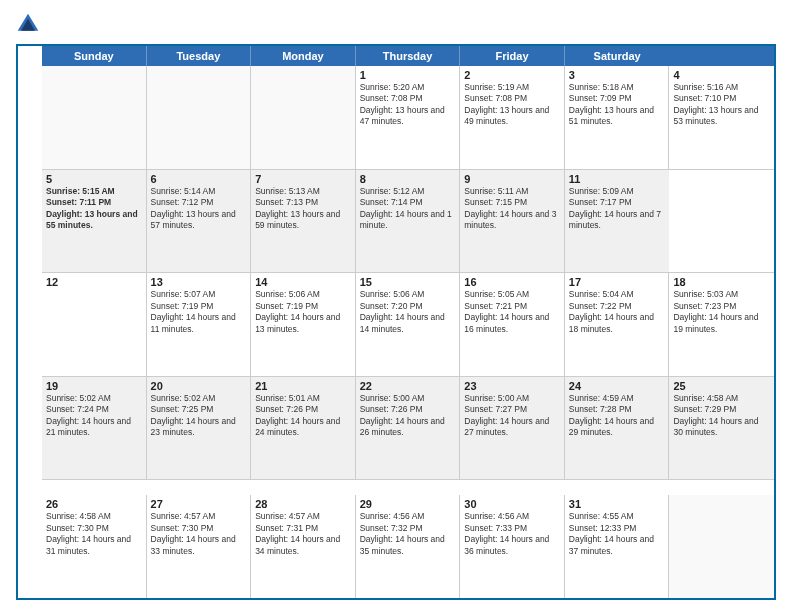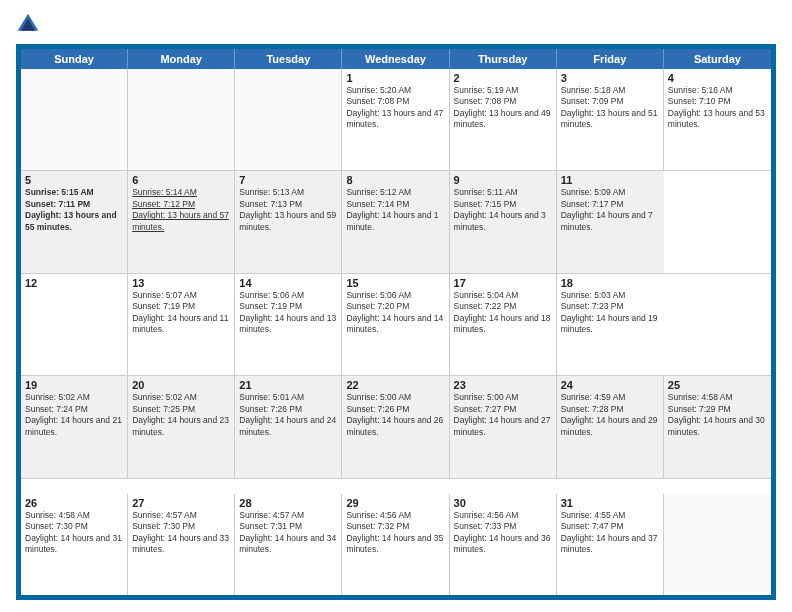--- a/index.html
+++ b/index.html
@@ -51,21 +51,22 @@
       line-height: 1.1;
     }
     .subtitle {
       font-size: 14px;
       color: #333;
     }
     .calendar {
       flex: 1;
       display: flex;
       flex-direction: column;
-      border: 5px solid #0369a1;
+      border: 2px solid #0369a1;
+      padding-left: 24px;
     }
     .cal-header {
       display: grid;
       grid-template-columns: repeat(7, 1fr);
       background: #2e6db4;
     }
     .cal-header-cell {
       color: #fff;
       font-size: 11px;
       font-weight: bold;
@@ -127,23 +128,22 @@
     </div>
     <div class="title-block">
       <div class="main-title"></div>
       <div class="subtitle"></div>
     </div>
   </div>
 
   <div class="calendar">
     <div class="cal-header">
     <div class="cal-header-cell">Sunday</div>
+        <div class="cal-header-cell">Tuesday</div>
         <div class="cal-header-cell">Monday</div>
-        <div class="cal-header-cell">Tuesday</div>
-        <div class="cal-header-cell">Wednesday</div>
         <div class="cal-header-cell">Thursday</div>
         <div class="cal-header-cell">Friday</div>
         <div class="cal-header-cell">Saturday</div>
       </div>
     <div class="cal-body">
     <div class="cal-row">
           <div class="cal-cell empty"></div>
           <div class="cal-cell empty"></div>
           <div class="cal-cell empty"></div>
           <div class="cal-cell">
@@ -173,21 +173,21 @@
         </div>
         <div class="cal-row">
           <div class="cal-cell shaded">
             <span class="day-num">5</span>
             <div class="cell-text" style="white-space: pre-line; font-weight: bold;">Sunrise: 5:15 AM
 Sunset: 7:11 PM
 Daylight: 13 hours and 55 minutes.</div>
           </div>
           <div class="cal-cell shaded">
             <span class="day-num">6</span>
-            <div class="cell-text" style="white-space: pre-line; text-decoration: underline;">Sunrise: 5:14 AM
+            <div class="cell-text" style="white-space: pre-line;">Sunrise: 5:14 AM
 Sunset: 7:12 PM
 Daylight: 13 hours and 57 minutes.</div>
           </div>
           <div class="cal-cell shaded">
             <span class="day-num">7</span>
             <div class="cell-text" style="white-space: pre-line;">Sunrise: 5:13 AM
 Sunset: 7:13 PM
 Daylight: 13 hours and 59 minutes.</div>
           </div>
           <div class="cal-cell shaded">
@@ -225,20 +225,26 @@
 Sunset: 7:19 PM
 Daylight: 14 hours and 13 minutes.</div>
           </div>
           <div class="cal-cell">
             <span class="day-num">15</span>
             <div class="cell-text" style="white-space: pre-line;">Sunrise: 5:06 AM
 Sunset: 7:20 PM
 Daylight: 14 hours and 14 minutes.</div>
           </div>
           <div class="cal-cell">
+            <span class="day-num">16</span>
+            <div class="cell-text" style="white-space: pre-line;">Sunrise: 5:05 AM
+Sunset: 7:21 PM
+Daylight: 14 hours and 16 minutes.</div>
+          </div>
+          <div class="cal-cell">
             <span class="day-num">17</span>
             <div class="cell-text" style="white-space: pre-line;">Sunrise: 5:04 AM
 Sunset: 7:22 PM
 Daylight: 14 hours and 18 minutes.</div>
           </div>
           <div class="cal-cell">
             <span class="day-num">18</span>
             <div class="cell-text" style="white-space: pre-line;">Sunrise: 5:03 AM
 Sunset: 7:23 PM
 Daylight: 14 hours and 19 minutes.</div>
@@ -315,20 +321,20 @@
           </div>
           <div class="cal-cell">
             <span class="day-num">30</span>
             <div class="cell-text" style="white-space: pre-line;">Sunrise: 4:56 AM
 Sunset: 7:33 PM
 Daylight: 14 hours and 36 minutes.</div>
           </div>
           <div class="cal-cell">
             <span class="day-num">31</span>
             <div class="cell-text" style="white-space: pre-line;">Sunrise: 4:55 AM
-Sunset: 7:47 PM
+Sunset: 12:33 PM
 Daylight: 14 hours and 37 minutes.</div>
           </div>
           <div class="cal-cell empty"></div>
         </div>
       </div>
   </div>
 </div>
 
 </body></html>

